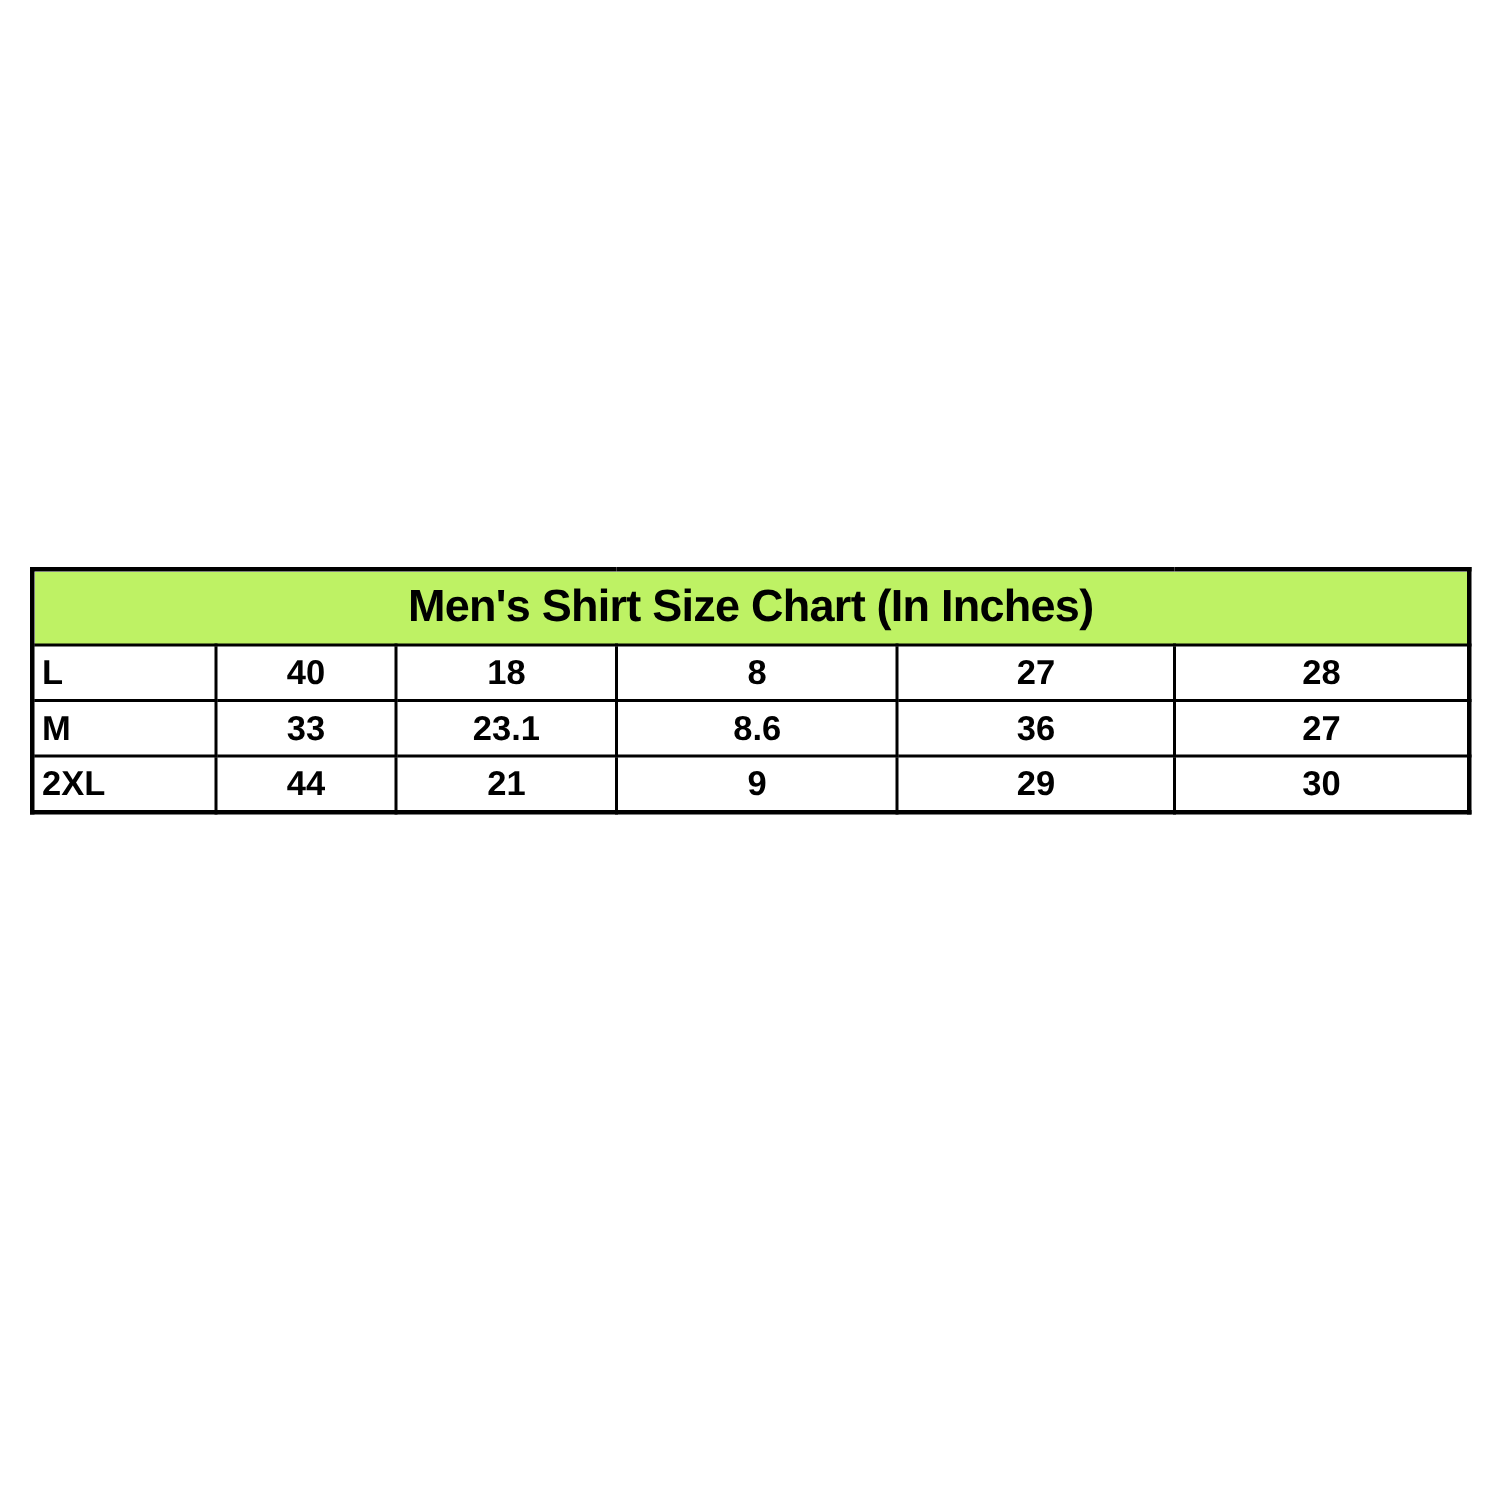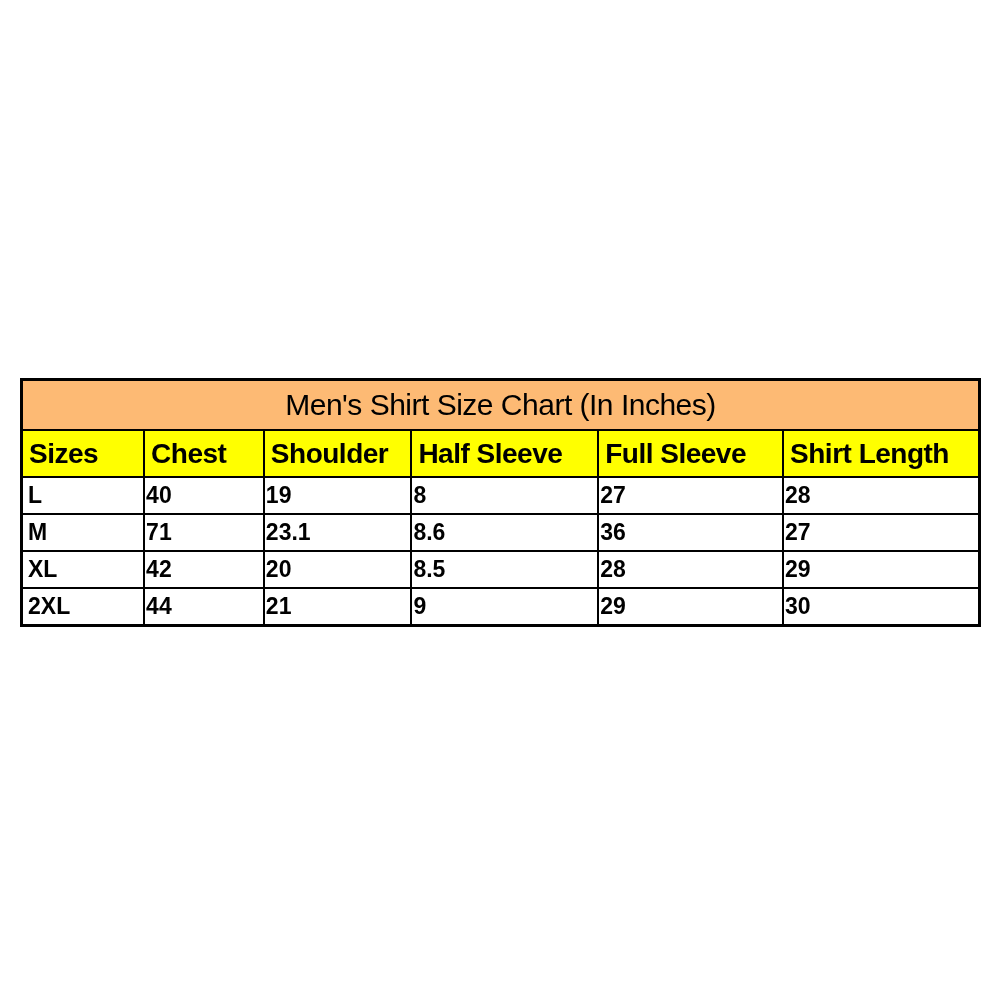--- a/index.html
+++ b/index.html
@@ -31,41 +31,42 @@
   }
   
   col.c0 { width: 12.8%; }
   col.c1 { width: 12.5%; }
   col.c2 { width: 15.4%; }
   col.c3 { width: 19.5%; }
   col.c4 { width: 19.3%; }
   col.c5 { width: 20.5%; }
 
   tr.title-row td {
-    background: #fdba74;
+    background: #bef264;
     height: 46px;
     text-align: center;
-    font-weight: normal;
+    font-weight: bold;
     font-size: 30px;
     letter-spacing: -0.5px;
   }
   tr.header-row th {
     background: #FFFF00;
     height: 43px;
     text-align: left;
     padding-left: 6px;
     font-weight: bold;
     font-size: 28px;
     letter-spacing: -0.5px;
   }
   tr.data-row td {
     background: #ffffff;
     height: 33px;
     font-weight: bold;
     font-size: 23px;
+    text-align: center;
   }
   tr.data-row td.size-cell {
     text-align: left;
     padding-left: 5px;
   }
 </style>
 </head>
 <body>
 
 <div class="size-table-wrap">
@@ -75,51 +76,35 @@
         <col class="c1">
         <col class="c2">
         <col class="c3">
         <col class="c4">
         <col class="c5">
     </colgroup>
     <tbody>
       <tr class="title-row">
         <td colspan="6">Men's Shirt Size Chart (In Inches)</td>
       </tr>
-      <tr class="header-row">
-        <th>Sizes</th>
-        <th>Chest</th>
-        <th>Shoulder</th>
-        <th>Half Sleeve</th>
-        <th>Full Sleeve</th>
-        <th>Shirt Length</th>
-      </tr>
       <tr class="data-row">
         <td class="size-cell">L</td>
         <td>40</td>
-        <td>19</td>
+        <td>18</td>
         <td>8</td>
         <td>27</td>
         <td>28</td>
       </tr>
       <tr class="data-row">
         <td class="size-cell">M</td>
-        <td>71</td>
+        <td>33</td>
         <td>23.1</td>
         <td>8.6</td>
         <td>36</td>
         <td>27</td>
-      </tr>
-      <tr class="data-row">
-        <td class="size-cell">XL</td>
-        <td>42</td>
-        <td>20</td>
-        <td>8.5</td>
-        <td>28</td>
-        <td>29</td>
       </tr>
       <tr class="data-row">
         <td class="size-cell">2XL</td>
         <td>44</td>
         <td>21</td>
         <td>9</td>
         <td>29</td>
         <td>30</td>
       </tr>
     </tbody>

